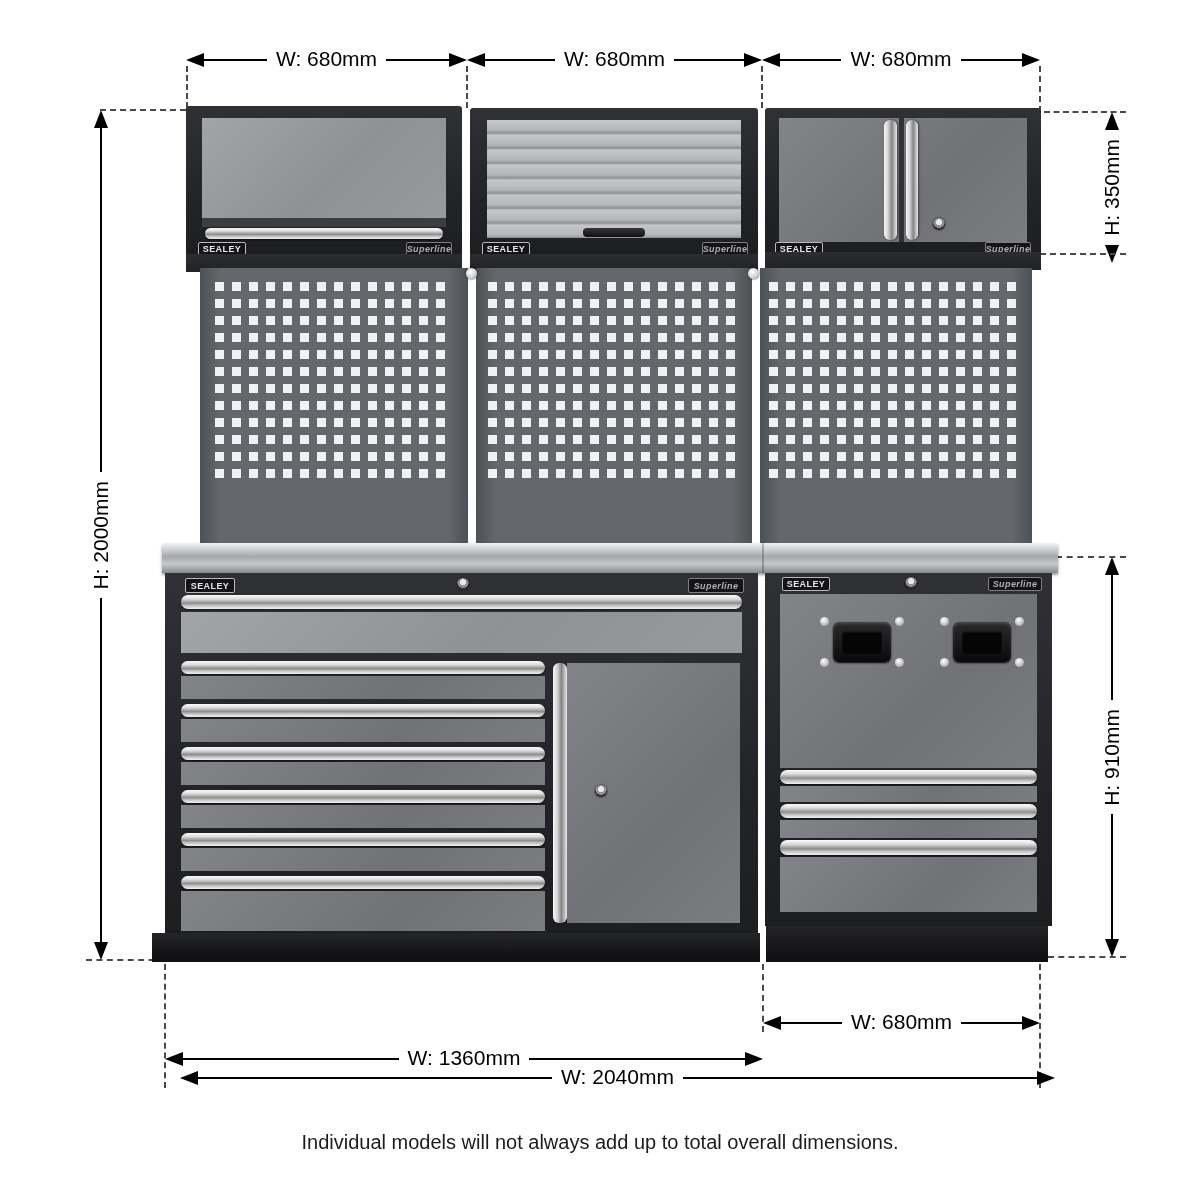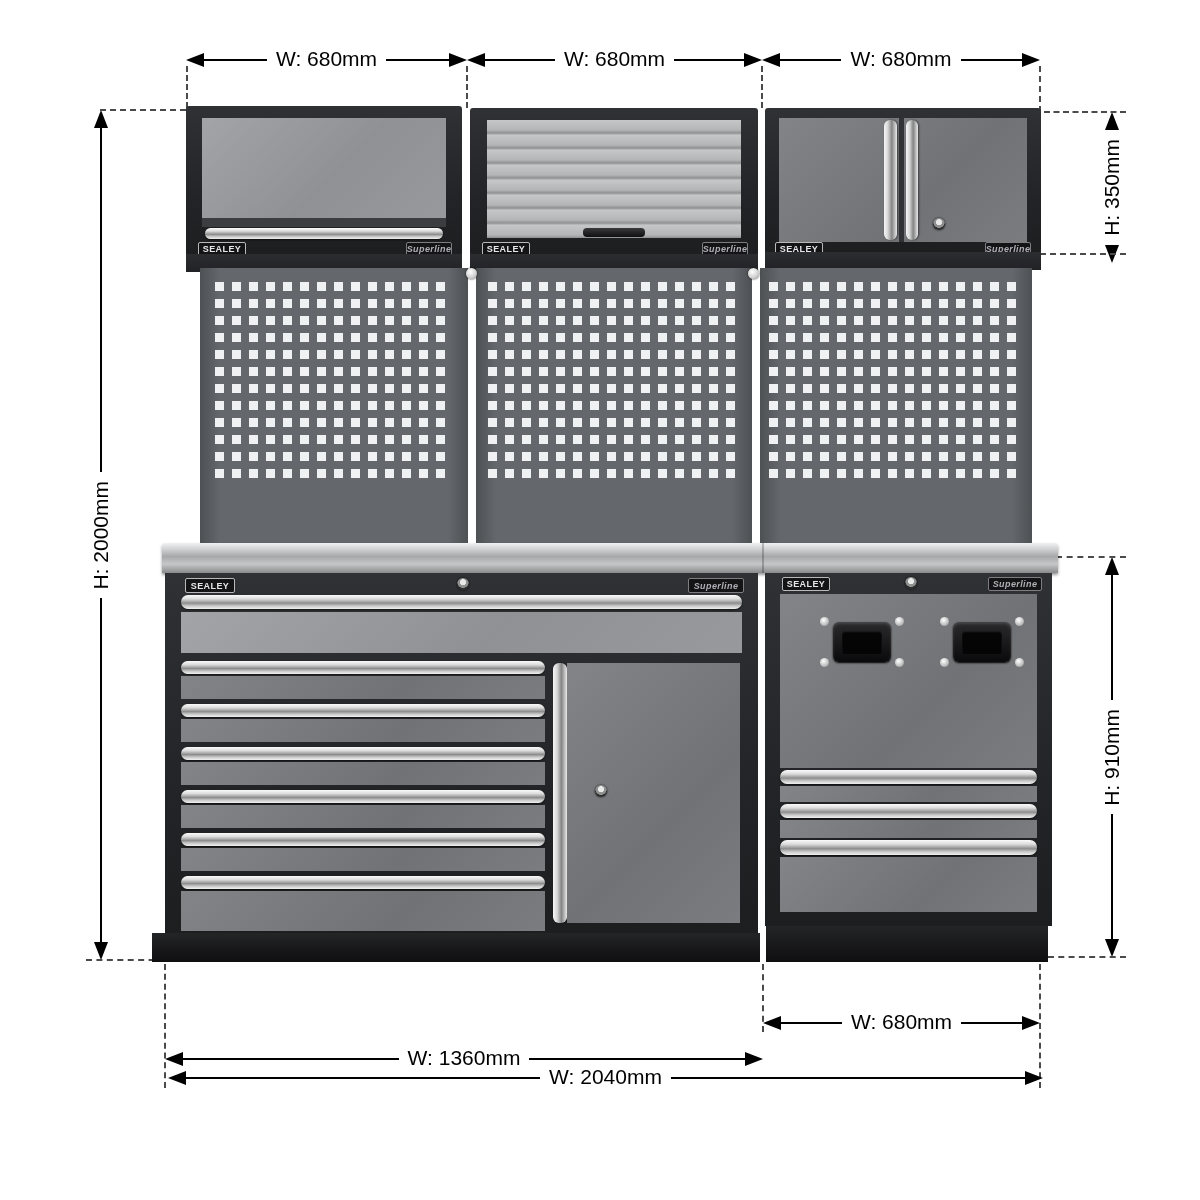--- a/index.html
+++ b/index.html
@@ -260,22 +260,23 @@
     <span class="dline"></span>
     <span class="ah ah-r"></span>
   </div>
   <div class="hdim" style="left:763px;top:1014px;width:277px;">
     <span class="ah ah-l"></span>
     <span class="dline"></span>
     <span class="dlbl">W: 680mm</span>
     <span class="dline"></span>
     <span class="ah ah-r"></span>
   </div>
-  <div class="hdim" style="left:168px;top:1069px;width:875px;">
+  <div class="hdim" style="left:180px;top:1069px;width:875px;">
     <span class="ah ah-l"></span>
     <span class="dline"></span>
     <span class="dlbl">W: 2040mm</span>
     <span class="dline"></span>
     <span class="ah ah-r"></span>
   </div>
 
+  <div class="footer-note" style="top:1131px;">Individual models will not always add up to total overall dimensions.</div>
 
 </div>
 
 </body></html>

